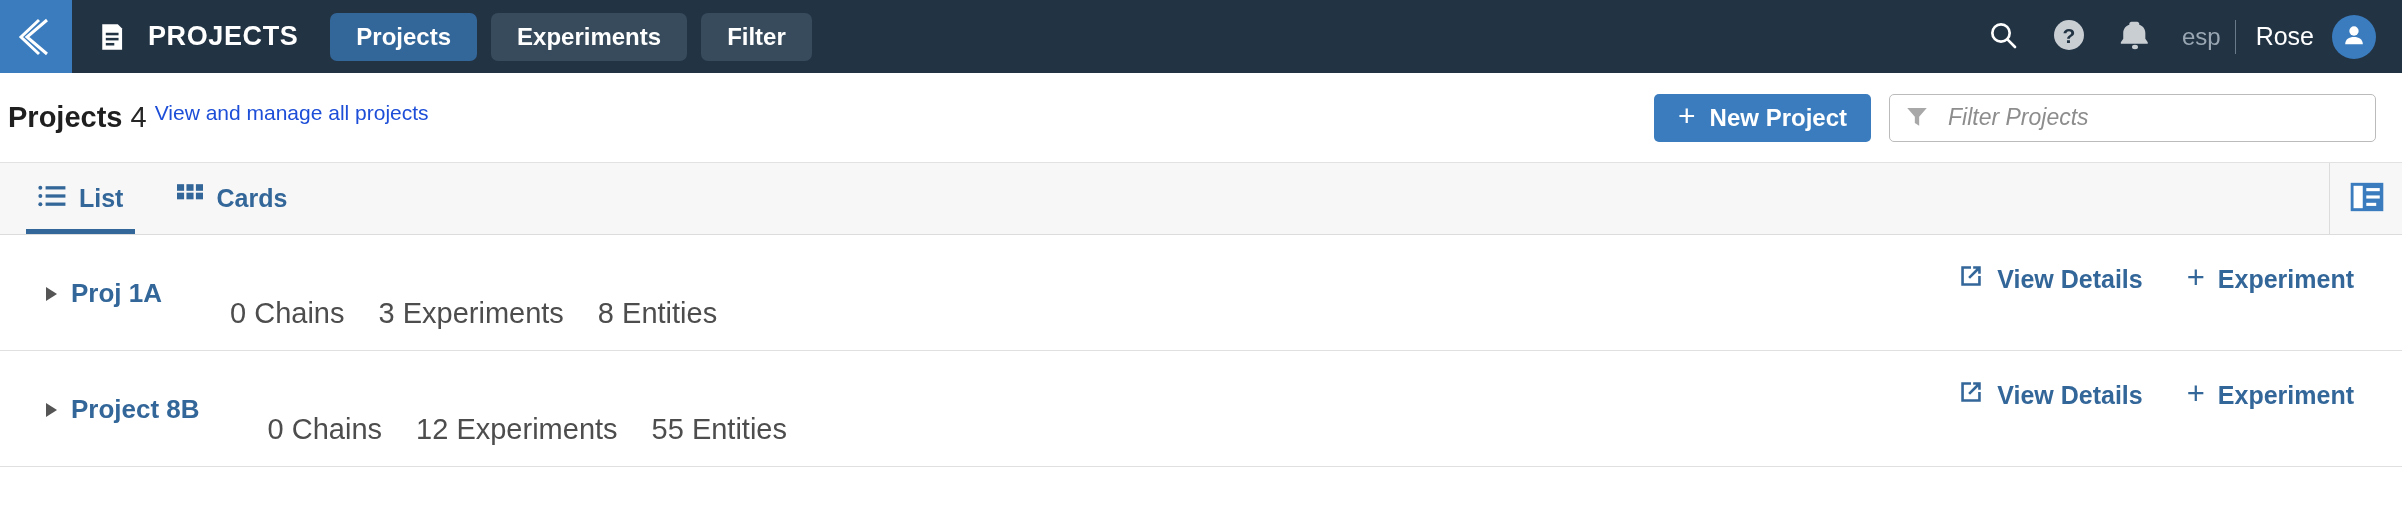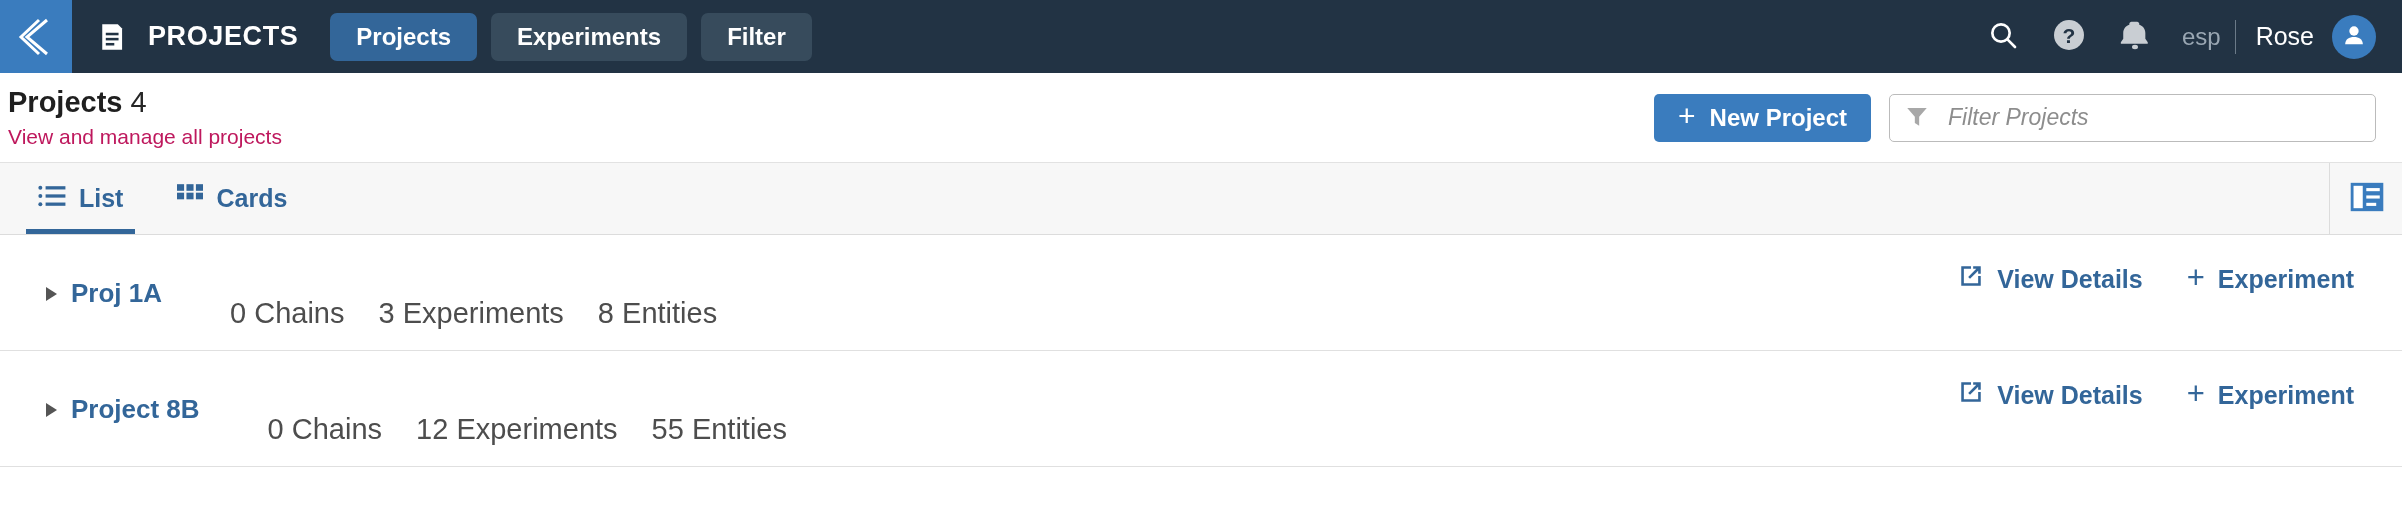--- a/index.html
+++ b/index.html
@@ -117,32 +117,32 @@
 
   
   .titlebar {
     height: 90px;
     background: #ffffff;
     display: flex;
     align-items: center;
     padding: 0 26px 0 8px;
     border-bottom: 1px solid #e2e2e2;
   }
-  .title-block { display: flex; flex-direction: column; justify-content: center; gap: 8px; }
+  .title-block { display: flex; flex-direction: row; justify-content: center; gap: 8px; }
   .page-title {
     font-size: 29px;
     color: #1f1f1f;
     font-weight: bold;
     line-height: 1.05;
     white-space: nowrap;
   }
   .page-title .count { font-weight: normal; color: #262626; }
   .page-subtitle {
     font-size: 21px;
-    color: #be185d;
+    color: #1d4ed8;
     line-height: 1.05;
     white-space: nowrap;
   }
   .titlebar-actions {
     margin-left: auto;
     display: flex;
     align-items: center;
     gap: 18px;
   }
   .btn-primary {

